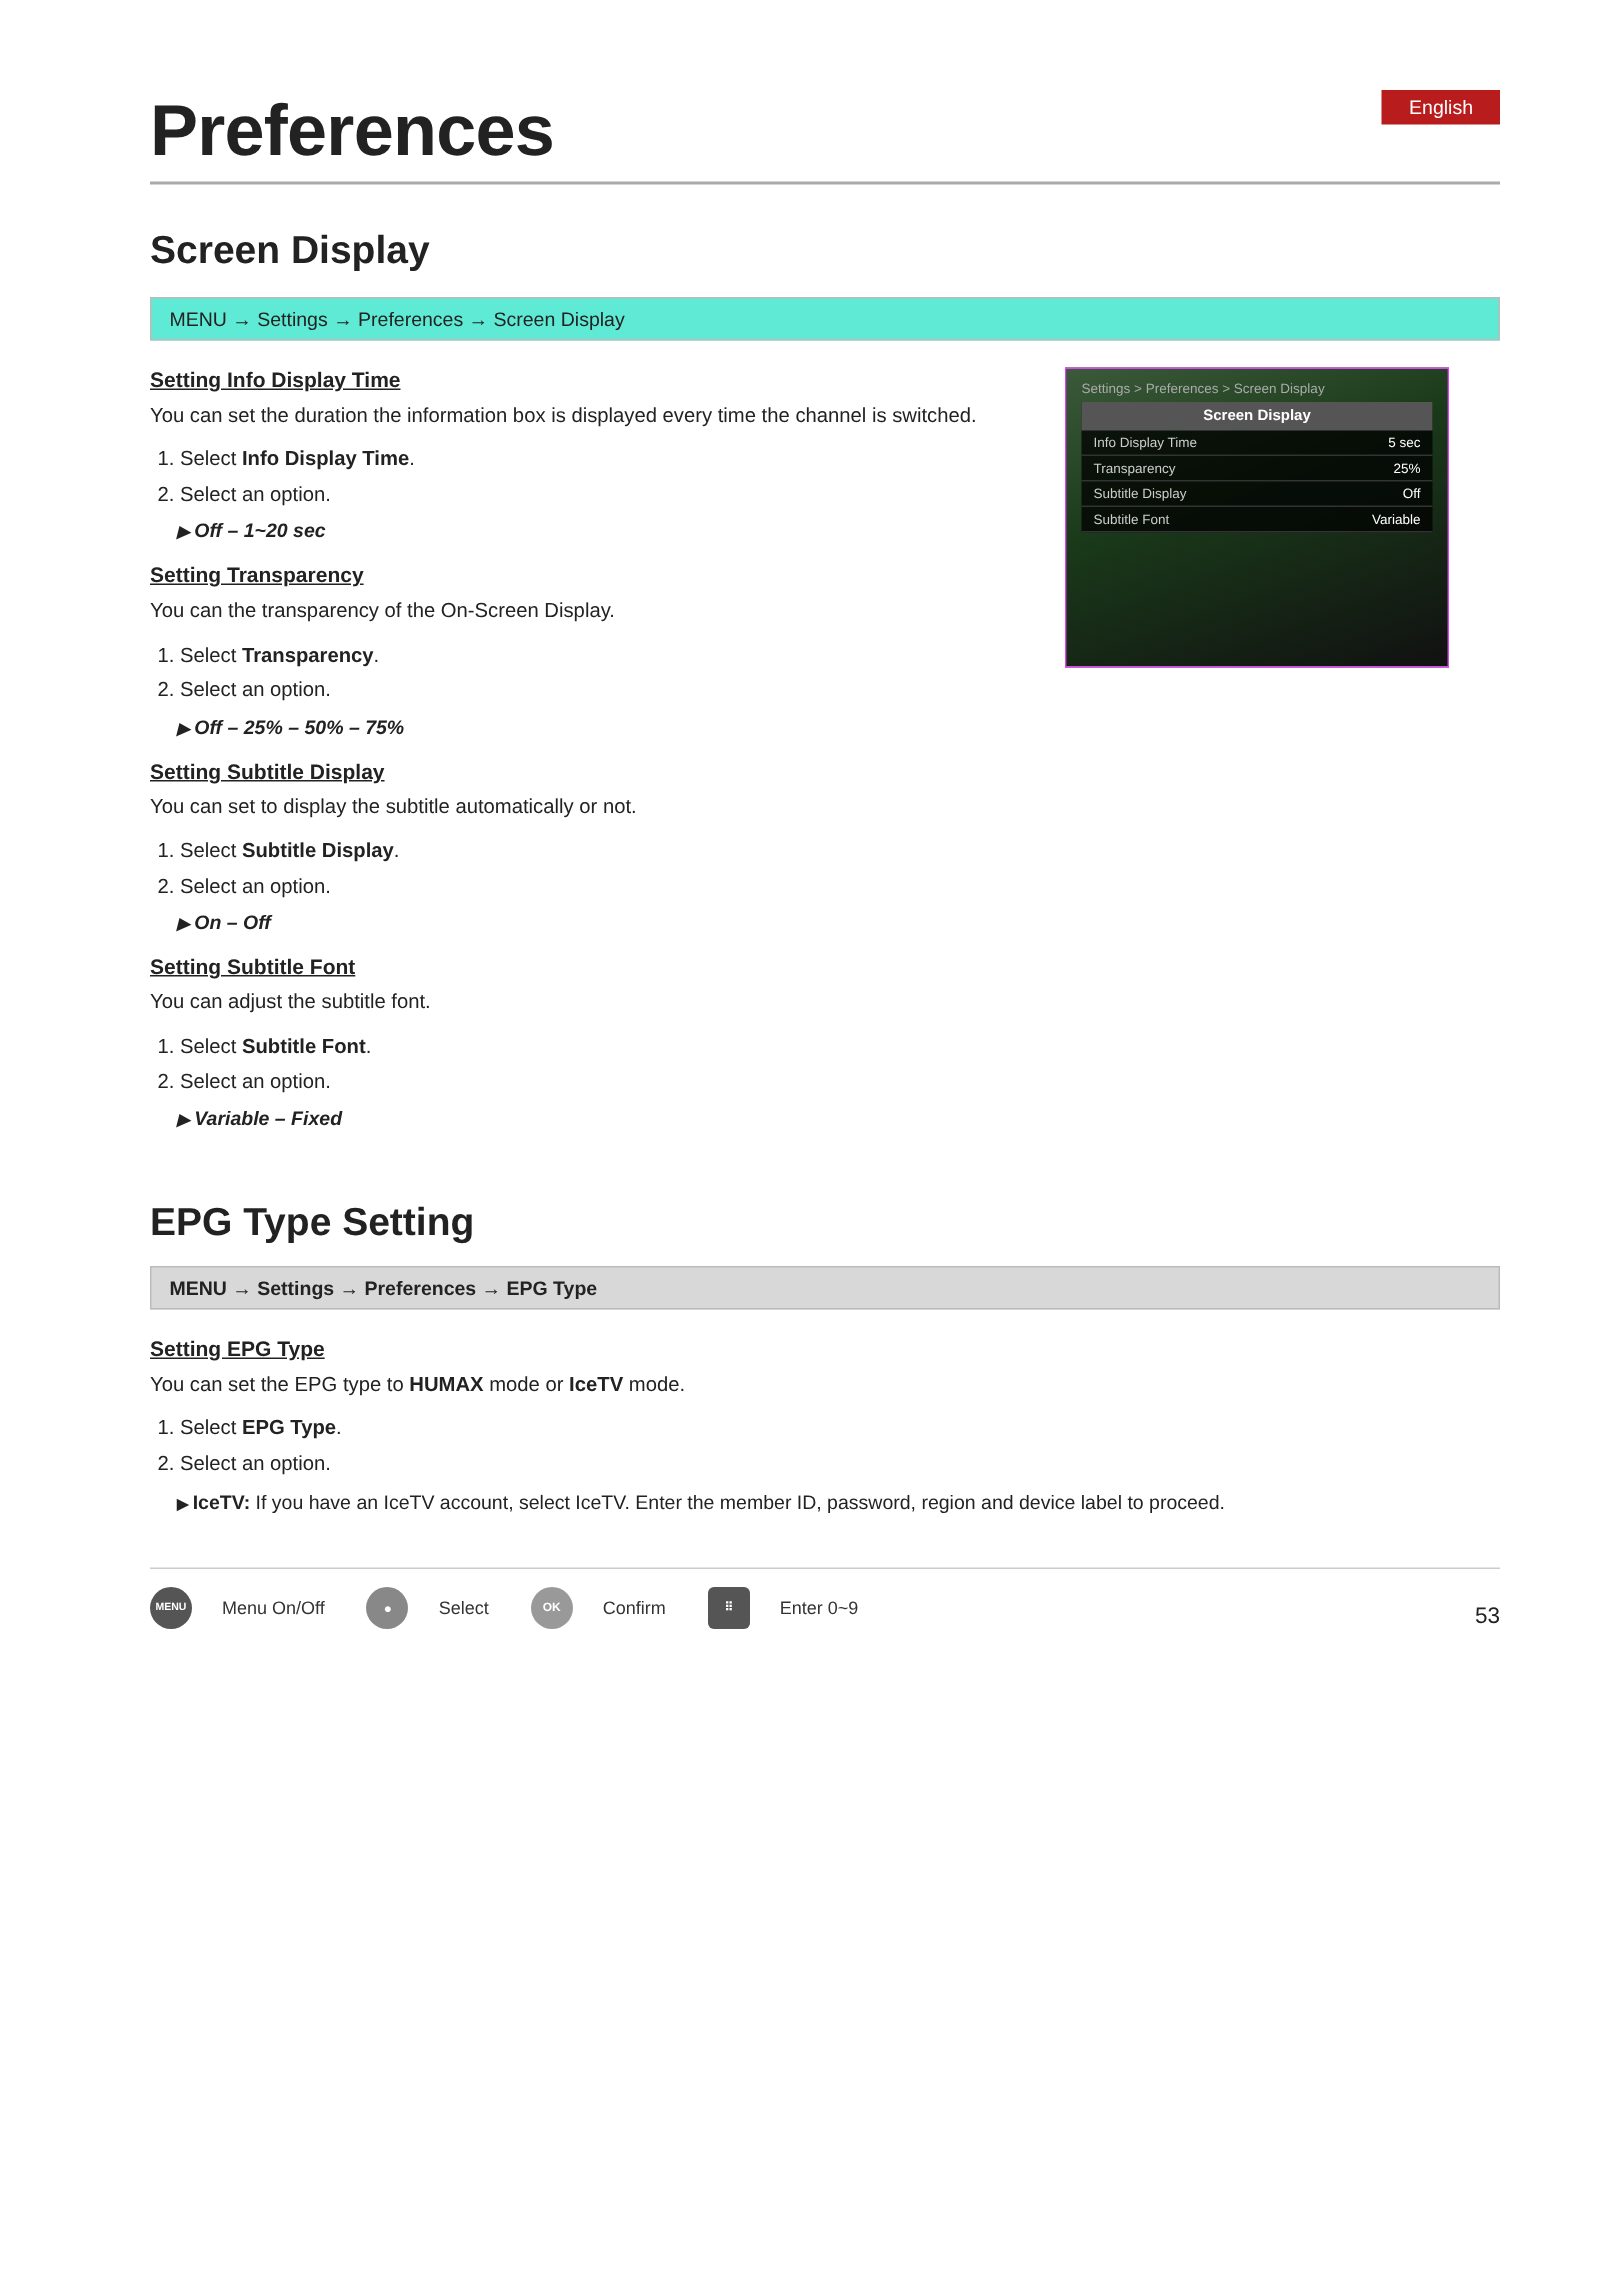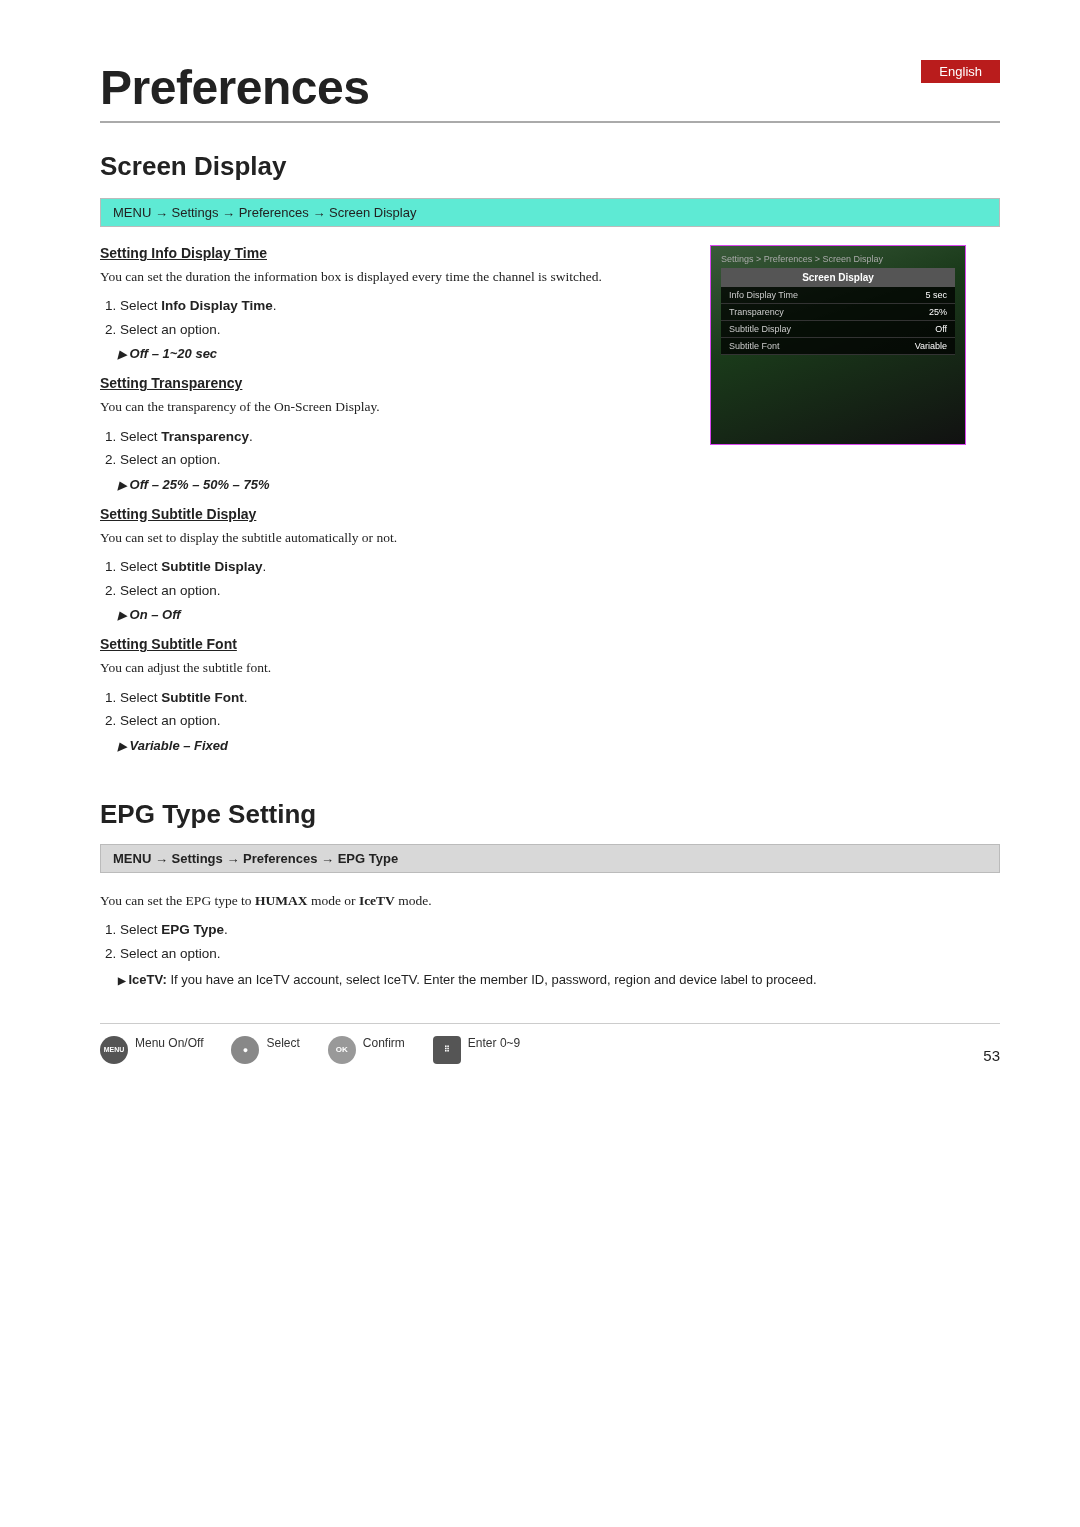--- a/index.html
+++ b/index.html
@@ -75,21 +75,20 @@
       margin-bottom: 6px;
       margin-top: 14px;
     }
     .sub-heading:first-child { margin-top: 0; }
     
     .body-text {
       font-size: 13.5px;
       line-height: 1.5;
       margin-bottom: 8px;
       color: #222;
-      font-family: Liberation Serif, serif;
     }
     
     .num-list {
       padding-left: 20px;
       margin-bottom: 6px;
     }
     .num-list li {
       font-size: 13.5px;
       line-height: 1.6;
       margin-bottom: 2px;
@@ -192,21 +191,22 @@
     .bottom-bar {
       margin-top: 32px;
       border-top: 1px solid #ccc;
       padding-top: 12px;
       display: flex;
       align-items: center;
       gap: 28px;
     }
     .bottom-icon-group {
       display: flex;
-      gap: 7px;
+      align-items: center;
+      gap: 20px;
     }
     .bottom-icon {
       width: 28px;
       height: 28px;
       border-radius: 50%;
       display: flex;
       align-items: center;
       justify-content: center;
       font-size: 9px;
       font-weight: bold;
@@ -316,20 +316,21 @@
     </div>
   </div>
 
   <div class="epg-section">
     <h2 class="epg-heading">EPG Type Setting</h2>
 
     <div class="epg-breadcrumb-bar">
       <span>MENU → Settings → Preferences → EPG Type</span>
     </div>
 
+    <div class="sub-heading">Setting EPG Type</div>
     <p class="body-text">
       You can set the EPG type to <b>HUMAX</b> mode or <b>IceTV</b> mode.
     </p>
     <ol class="num-list">
       <li>Select <b>EPG Type</b>.</li>
       <li>Select an option.</li>
     </ol>
     <ul class="bullet-list">
       <li><b>IceTV:</b> If you have an IceTV account, select IceTV. Enter the member ID, password, region and device label to proceed.</li>
     </ul>

